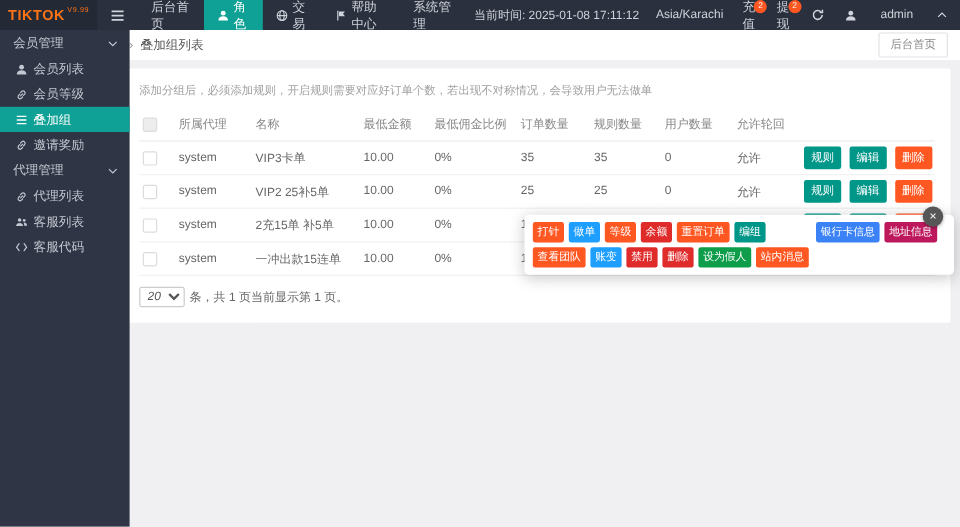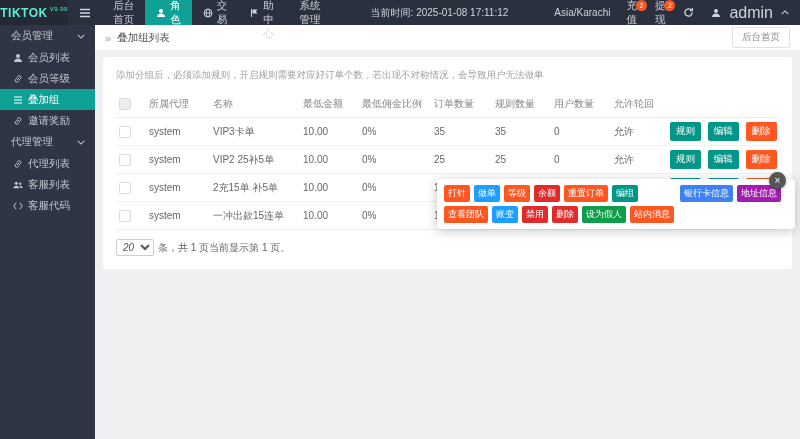--- a/index.html
+++ b/index.html
@@ -8,41 +8,41 @@
     font-family: "Liberation Sans", "DejaVu Sans", sans-serif;
     position: relative; overflow: hidden; background: #f0f0f2;
     -webkit-font-smoothing: antialiased;
   }
   a { text-decoration: none; color: inherit; }
   svg { display: block; }
 
   
   .topbar { position: absolute; top:0; left:0; right:0; height:25px; background:#2a303d;
             display:flex; align-items:stretch; z-index:30; color:#cfd3db; }
-  .logo { width:95px; background:#242936; color:#5eead4; display:flex; align-items:center;
+  .logo { width:95px; background:#242936; color:#f97316; display:flex; align-items:center;
           justify-content:center; font-weight:bold; font-size:12px; letter-spacing:.5px; cursor:pointer; }
   .logo .ver { font-size:6px; font-weight:normal; margin-left:2px; transform:translateY(-4px); }
   .burger { display:flex; align-items:center; padding:0 11px; cursor:pointer; }
   .nav { display:flex; }
   .nav-item { display:flex; align-items:center; gap:4px; padding:0 11px; font-size:10.5px;
               color:#cfd3db; cursor:pointer; }
   .nav-item.active { background:#0fa195; color:#fff; }
   .top-right { margin-left:auto; display:flex; align-items:center; }
-  .t-text { font-size:10px; padding:0 7px; white-space:nowrap;margin-left:32px; }
+  .t-text { font-size:10px; padding:0 7px; white-space:nowrap; }
   .t-tz { cursor:pointer; }
   .t-link { position:relative; display:flex; align-items:center; height:25px;
             font-size:10.5px; padding:0 9px; cursor:pointer; }
   .badge { position:absolute; top:0px; right:-1px; min-width:11px; height:11px; line-height:11px;
            background:#ff5722; color:#fff; font-size:7px; border-radius:6px; text-align:center;
            font-style:normal; padding:0 2px; }
   .t-icon-btn { display:flex; align-items:center; padding:0 9px; cursor:pointer; }
-  .t-user { display:flex; align-items:center; gap:8px; padding:0 11px 0 8px; font-size:16px; cursor:pointer; }
+  .t-user { display:flex; align-items:center; gap:20px; padding:0 11px 0 8px; font-size:10px; cursor:pointer; }
 
   
-  .sidebar { position:absolute; left:0; top:25px; bottom:0; width:95px; background:#2f3544;
+  .sidebar { position:absolute; left:0; top:25px; bottom:0; width:108px; background:#2f3544;
              font-size:10.5px; color:#c3c7d1; z-index:20; }
   .side-section { height:22px; display:flex; align-items:center; justify-content:space-between;
                   padding:0 10px 0 11px; cursor:pointer; }
   .side-item { height:21px; display:flex; align-items:center; gap:5px; padding-left:13px; cursor:pointer; }
   .side-item.active { background:#0fa195; color:#fff; }
   .ic { width:10px; height:10px; flex:0 0 auto; }
   .chev { width:8px; height:5px; }
 
   
   .main { position:absolute; left:95px; top:25px; right:0; bottom:0; background:#f0f0f2; overflow:hidden; }
@@ -334,21 +334,21 @@
   </section>
 
   <div class="popup">
     <button class="pbtn" style="background-color: rgb(255, 87, 34);">打针</button>
     <button class="pbtn" style="background-color: rgb(30, 159, 255);">做单</button>
     <button class="pbtn" style="background-color: rgb(255, 87, 34);">等级</button>
     <button class="pbtn" style="background-color: rgb(224, 43, 43);">余额</button>
     <button class="pbtn" style="background-color: rgb(255, 87, 34);">重置订单</button>
     <button class="pbtn" style="background-color: rgb(0, 150, 136);">编组</button>
     <button class="pbtn" style="background-color: #3b82f6; margin-left: 40px;">银行卡信息</button>
-    <button class="pbtn" style="background-color: #a21caf;">地址信息</button>
+    <button class="pbtn" style="background-color: #be185d;">地址信息</button>
     <button class="pbtn" style="background-color: rgb(255, 87, 34);">查看团队</button>
     <button class="pbtn" style="background-color: rgb(30, 159, 255);">账变</button>
     <button class="pbtn" style="background-color: rgb(224, 43, 43);">禁用</button>
     <button class="pbtn" style="background-color: rgb(224, 43, 43);">删除</button>
     <button class="pbtn" style="background-color: rgb(14, 157, 74);">设为假人</button>
     <button class="pbtn" style="background-color: rgb(255, 87, 34);">站内消息</button>
   </div>
   <div class="popup-close">×</div>
 
 </main>

